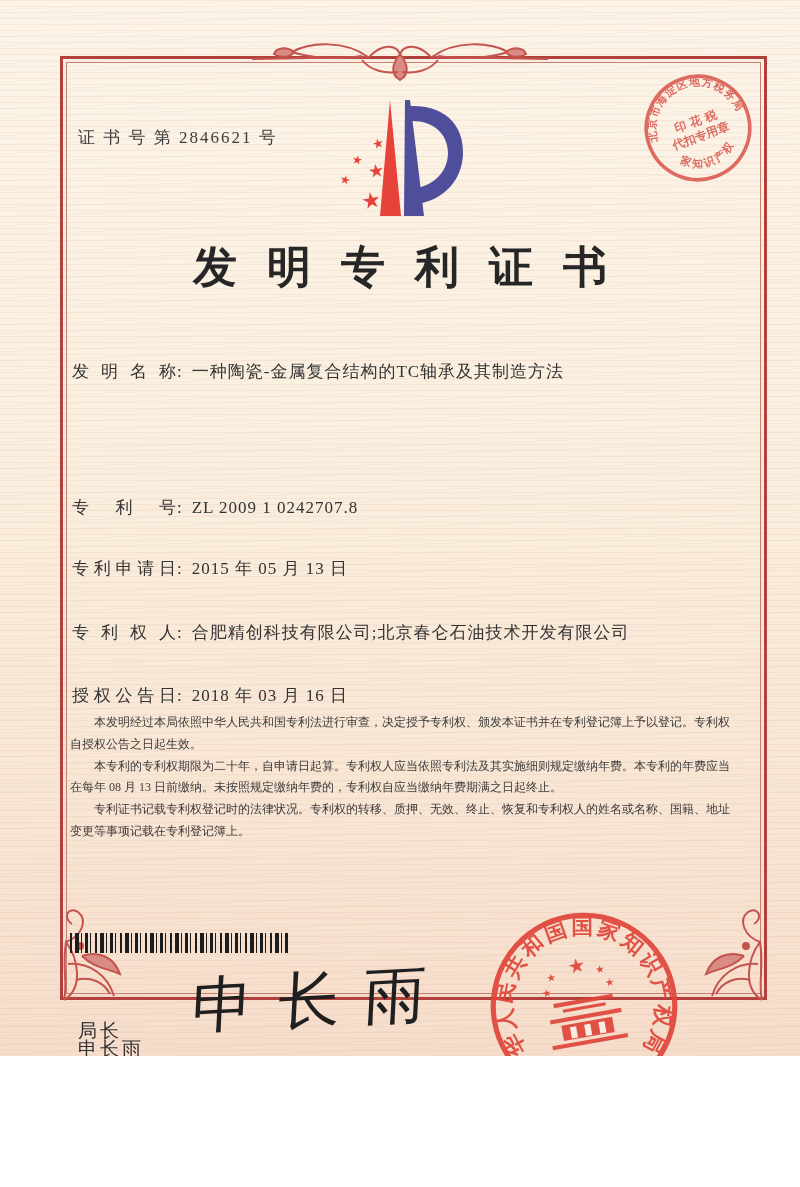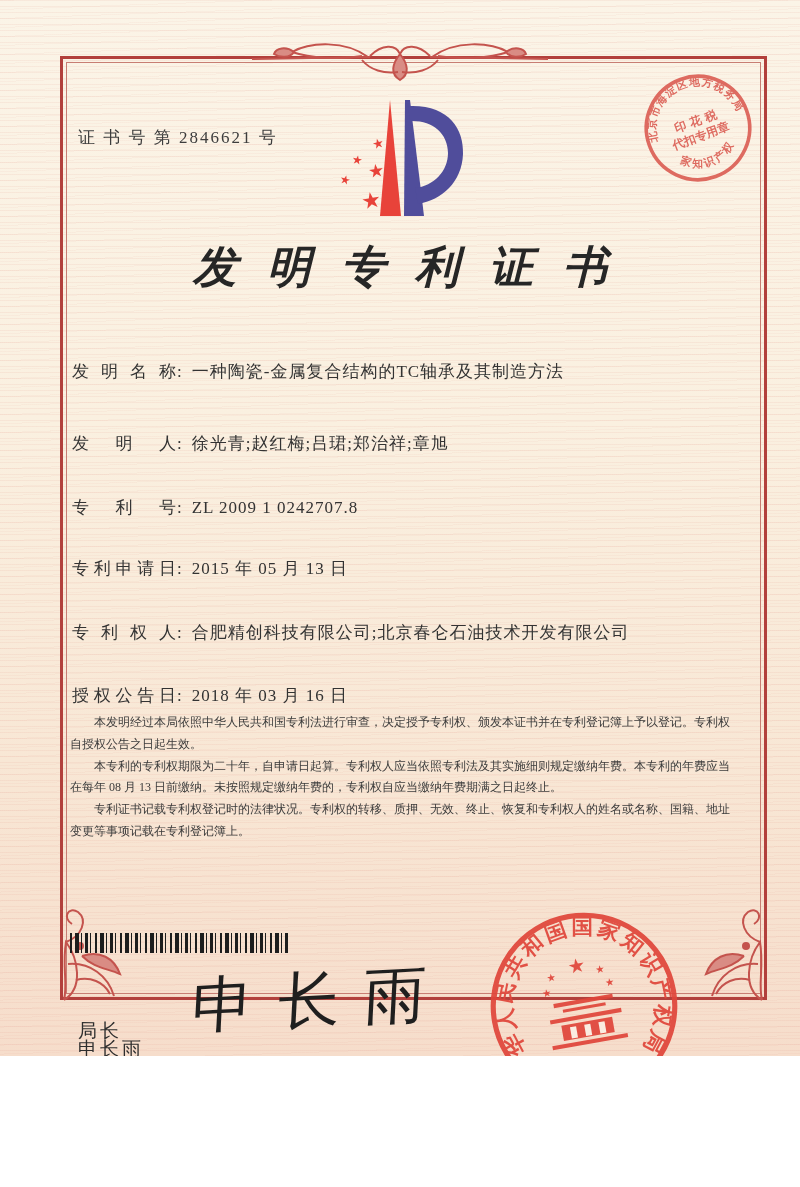--- a/index.html
+++ b/index.html
@@ -9,21 +9,21 @@
   .page::before{content:"";position:absolute;inset:0;
     background:repeating-linear-gradient(180deg,rgba(226,148,135,0.12) 0 1px,transparent 1px 6px),
                repeating-linear-gradient(178deg,rgba(226,148,135,0.07) 0 1px,transparent 1px 9px);
     pointer-events:none;}
   .frame{position:absolute;left:60px;top:56px;right:33px;bottom:56px;
     border:3px solid #b2403c;}
   .frame::after{content:"";position:absolute;inset:3px;border:1px solid #c87d73;}
   .certno{position:absolute;left:78px;top:126px;font-size:17px;letter-spacing:2px;color:#3d3d3d;}
   .logo{position:absolute;left:328px;top:98px;}
   .title{position:absolute;left:0;right:0;top:238px;text-align:center;
-    font-size:44px;font-weight:bold;color:#262626;letter-spacing:30px;text-indent:30px;font-style:italic;}
+    font-size:44px;font-weight:bold;color:#262626;letter-spacing:30px;text-indent:30px;}
   .field{position:absolute;left:72px;font-size:17px;color:#333;white-space:nowrap;}
   .flabel{display:inline-block;width:104px;text-align:justify;text-align-last:justify;}
   .fcolon{display:inline-block;margin:0 10px 0 1px;}
   .fvalue{letter-spacing:1px;}
   .paras{position:absolute;left:70px;top:712px;width:660px;}
   .paras p{margin:0;text-indent:2em;font-size:12px;line-height:1.82;
     text-align:justify;color:#3b3b3b;}
   .barcode{position:absolute;left:70px;top:933px;width:218px;height:20px;
     background:repeating-linear-gradient(90deg,#1d1d1d 0 2px,transparent 2px 5px,
       #1d1d1d 5px 9px,transparent 9px 11px,#1d1d1d 11px 12px,transparent 12px 15px,
@@ -114,23 +114,20 @@
     <text fill="#d9544a" font-size="10.5" font-weight="bold" letter-spacing="2">
       <textPath href="#taxBottom" startOffset="50%" text-anchor="middle">国家知识产权局</textPath>
     </text>
   </svg>
 
   <div class="title">发明专利证书</div>
 
   <div class="field" style="top:360px">
     <span class="flabel">发明名称</span><span class="fcolon">:</span><span class="fvalue">一种陶瓷-金属复合结构的TC轴承及其制造方法</span>
   </div>
-  <div class="field" style="top:432px">
-    <span class="flabel">发明人</span><span class="fcolon">:</span><span class="fvalue">徐光青;赵红梅;吕珺;郑治祥;章旭</span>
-  </div>
   <div class="field" style="top:496px">
     <span class="flabel">专利号</span><span class="fcolon">:</span><span class="fvalue">ZL 2009 1 0242707.8</span>
   </div>
   <div class="field" style="top:557px">
     <span class="flabel">专利申请日</span><span class="fcolon">:</span><span class="fvalue">2015 年 05 月 13 日</span>
   </div>
   <div class="field" style="top:621px">
     <span class="flabel">专利权人</span><span class="fcolon">:</span><span class="fvalue">合肥精创科技有限公司;北京春仑石油技术开发有限公司</span>
   </div>
   <div class="field" style="top:684px">

